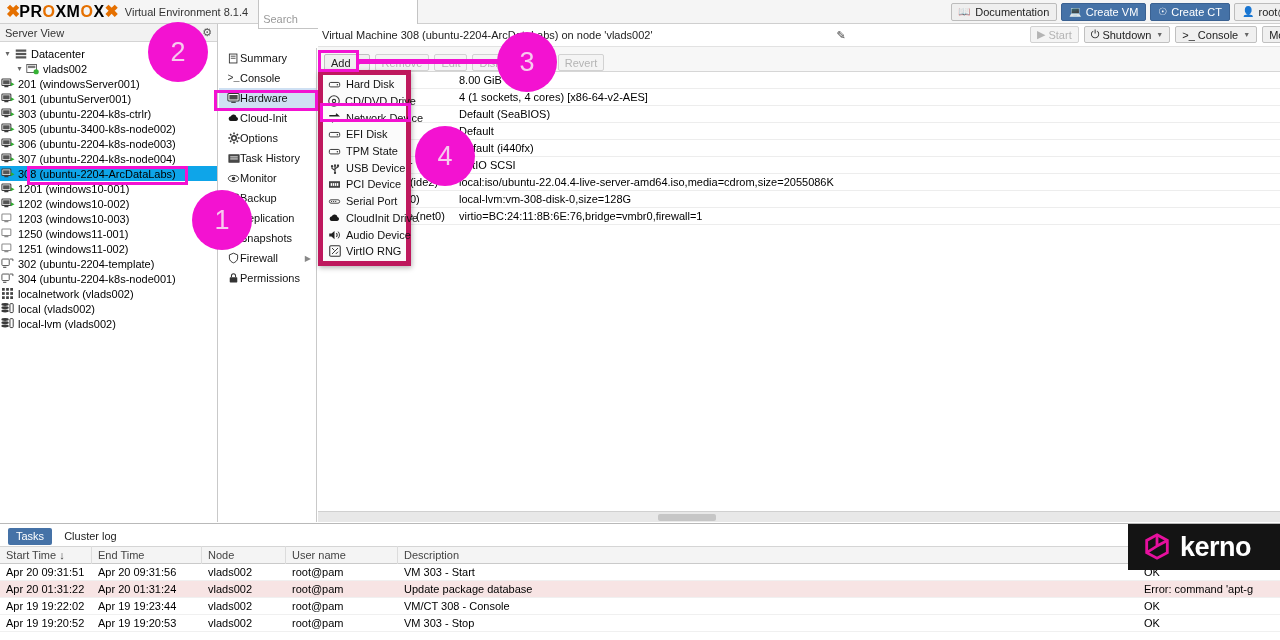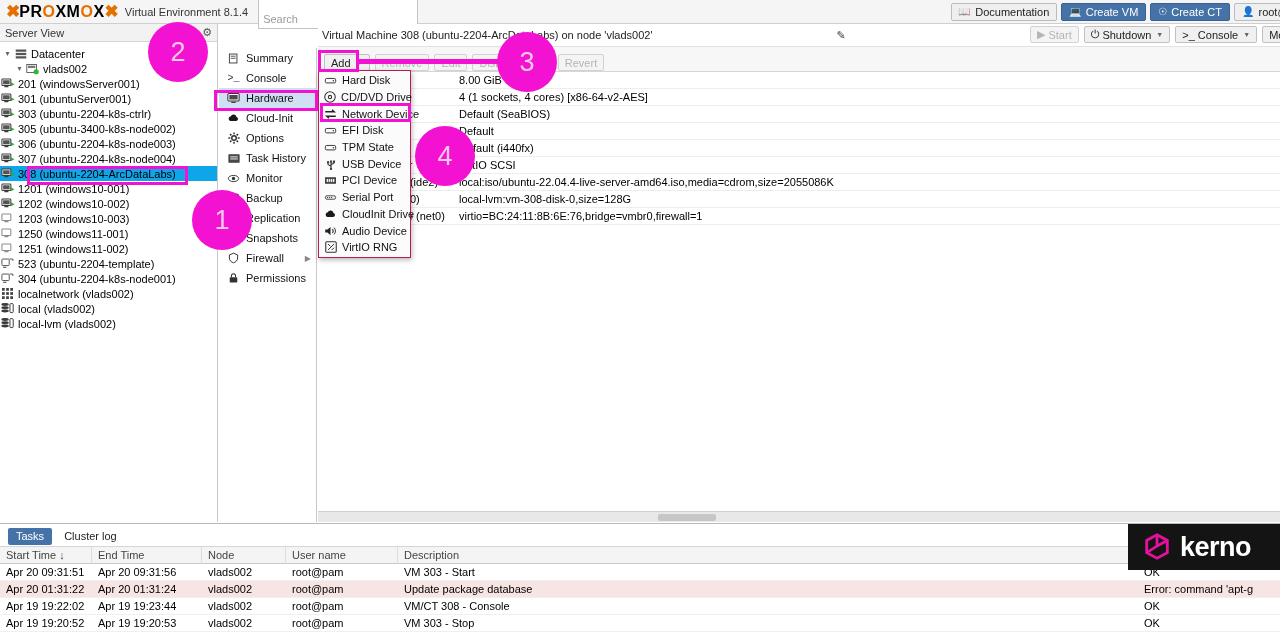--- a/index.html
+++ b/index.html
@@ -66,21 +66,21 @@
   .lvl2 { }
   svg { display: block; }
 
   
   #vmnav {
     position: absolute; left: 219px; top: 48px; width: 98px; height: 474px;
     background: #fff; border-right: 1px solid #c9c9c9;
   }
   .navitem {
     display: flex; align-items: center; height: 20px;
-    padding-left: 8px; font-size: 11px; color: #111; gap: 6px;
+    padding-left: 8px; font-size: 11px; color: #111; gap: 0;
     position: relative;
   }
   .navitem.active { background: #cfe0f3; }
   .navitem .nico { width: 13px; display: flex; align-items: center; justify-content: center; color: #333; }
   .navitem .subarrow { position: absolute; right: 5px; color: #888; font-size: 8px; }
 
   
   #content { position: absolute; left: 318px; top: 24px; width: 962px; height: 498px; background: #fff; }
   #breadcrumb {
     height: 23px; display: flex; align-items: center;
@@ -103,21 +103,21 @@
   
   #hw-table { width: 100%; }
   .hwrow { display: flex; height: 17px; align-items: center; border-bottom: 1px solid #ededed; font-size: 11px; }
   .hwrow .hico { width: 18px; display: flex; align-items: center; justify-content: center; padding-left: 3px; color: #444; }
   .hwrow .hkey { width: 123px; color: #000; white-space: nowrap; overflow: hidden; }
   .hwrow .hval { color: #000; white-space: nowrap; }
 
   
   #add-menu {
     position: absolute; left: 318px; top: 70px; width: 93px;
-    background: #fbfbfb; border: 1px solid #be185d;
+    background: #fbfbfb; border: 5px solid #be185d;
     box-shadow: 1px 2px 5px rgba(0,0,0,.28);
     z-index: 40; padding: 1px 0;
   }
   .mitem { display: flex; align-items: center; height: 16.7px; font-size: 11px; color: #111; gap: 5px; padding-left: 5px; white-space: nowrap; }
   .mitem .mico { width: 13px; display: flex; align-items: center; justify-content: center; color: #333; }
 
   
   #tasks {
     position: absolute; left: 0; top: 523px; width: 1280px; height: 117px;
     background: #fff; border-top: 1px solid #b9b9b9;
@@ -340,21 +340,21 @@
           <span style="padding-left:3px;">1251 (windows11-002)</span>
         </div>
         <div class="tnode lvl2">
           <span class="tico">
             <svg width="14" height="13" viewBox="0 0 16 16">
               <rect x="0.5" y="2.5" width="9" height="8" rx="1" fill="#fff" stroke="#555" stroke-width="1.2"></rect>
               <path d="M10 2.5 L14 2.5 L14 5" fill="none" stroke="#555" stroke-width="1.2"></path>
               <rect x="2" y="12" width="4" height="1.4" fill="#555"></rect>
             </svg>
           </span>
-          <span style="padding-left:3px;">523 (ubuntu-2204-template)</span>
+          <span style="padding-left:3px;">302 (ubuntu-2204-template)</span>
         </div>
         <div class="tnode lvl2">
           <span class="tico">
             <svg width="14" height="13" viewBox="0 0 16 16">
               <rect x="0.5" y="2.5" width="9" height="8" rx="1" fill="#fff" stroke="#555" stroke-width="1.2"></rect>
               <path d="M10 2.5 L14 2.5 L14 5" fill="none" stroke="#555" stroke-width="1.2"></path>
               <rect x="2" y="12" width="4" height="1.4" fill="#555"></rect>
             </svg>
           </span>
           <span style="padding-left:3px;">304 (ubuntu-2204-k8s-node001)</span>

